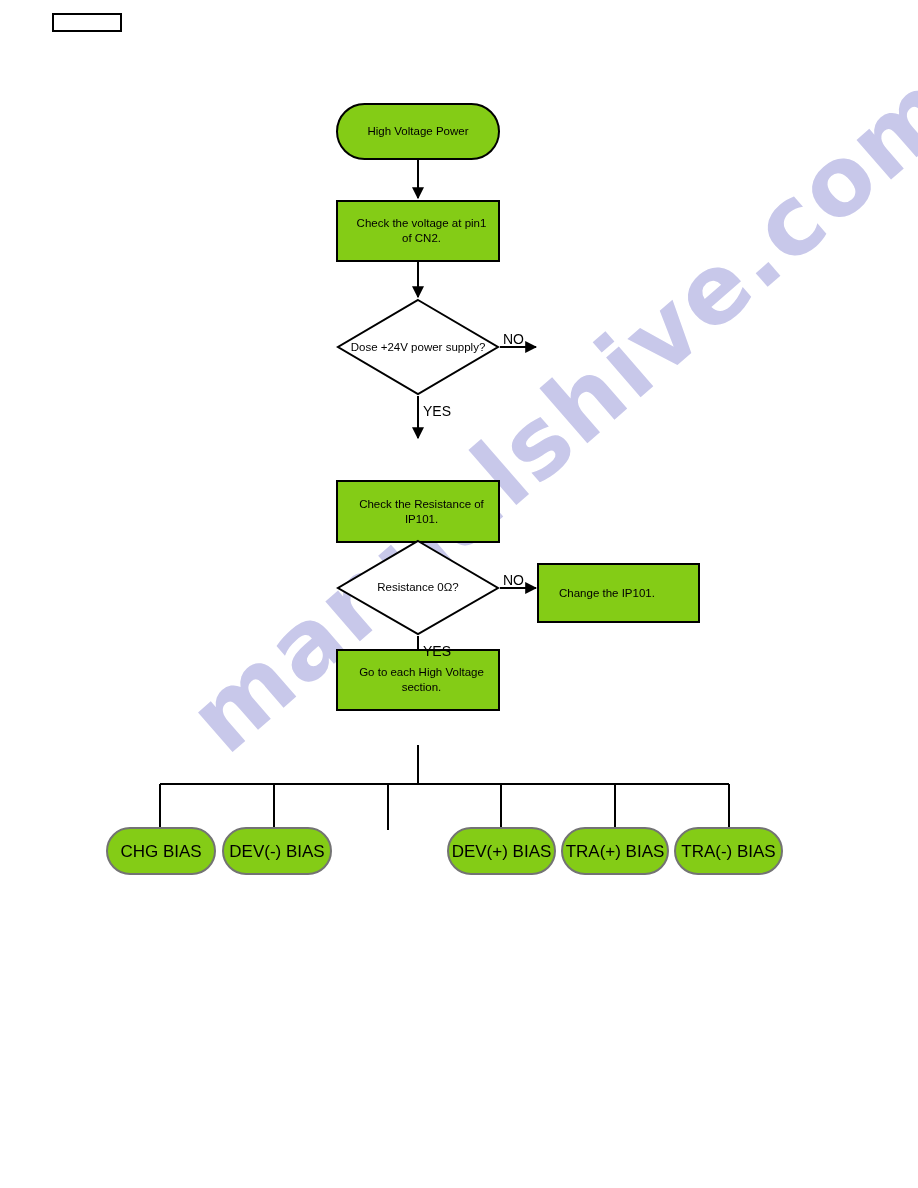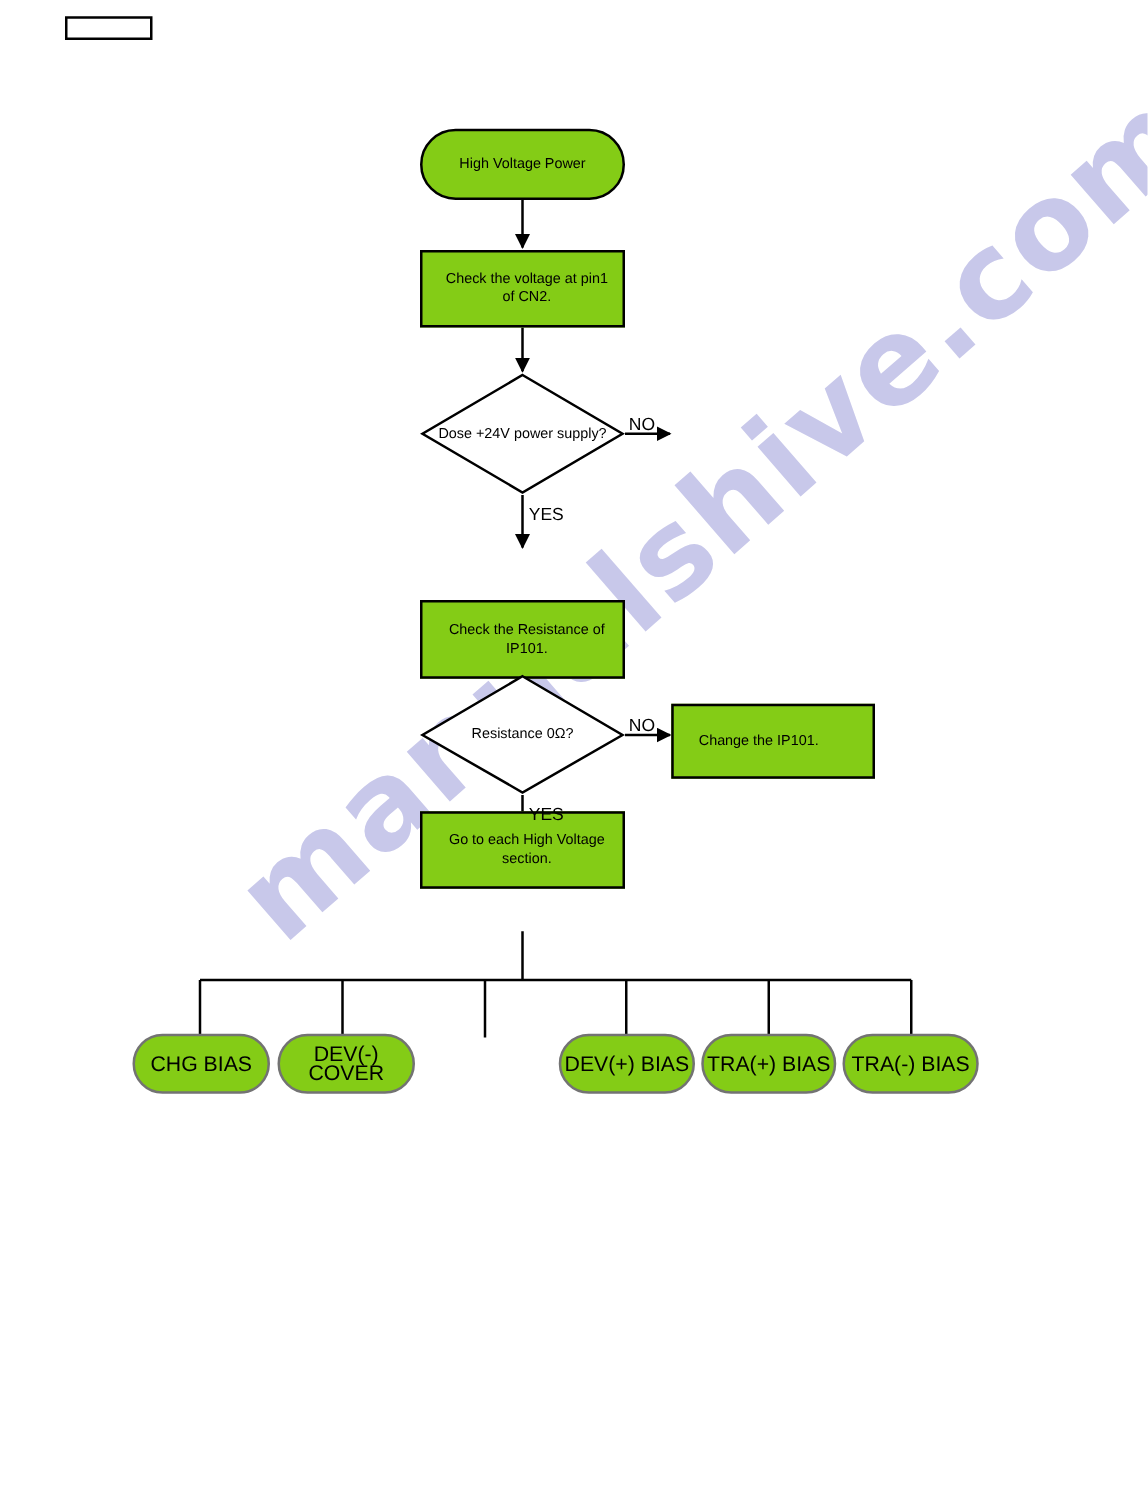--- a/index.html
+++ b/index.html
@@ -223,21 +223,21 @@
 
   <div class="node node-process" style="left:336px; top:649px; width:164px; height:62px;">
     <span>Go to each High Voltage section.</span>
   </div>
 
   <div class="node node-terminal-small" style="left:106px; top:827px; width:110px; height:48px;">
     <span>CHG BIAS</span>
   </div>
 
   <div class="node node-terminal-small" style="left:222px; top:827px; width:110px; height:48px;">
-    <span>DEV(-) COVER</span>
+    <span>DEV(-) BIAS</span>
   </div>
 
 
   <div class="node node-terminal-small" style="left:447px; top:827px; width:109px; height:48px;">
     <span>DEV(+) BIAS</span>
   </div>
 
   <div class="node node-terminal-small" style="left:561px; top:827px; width:108px; height:48px;text-align:right;">
     <span>TRA(+) BIAS</span>
   </div>

